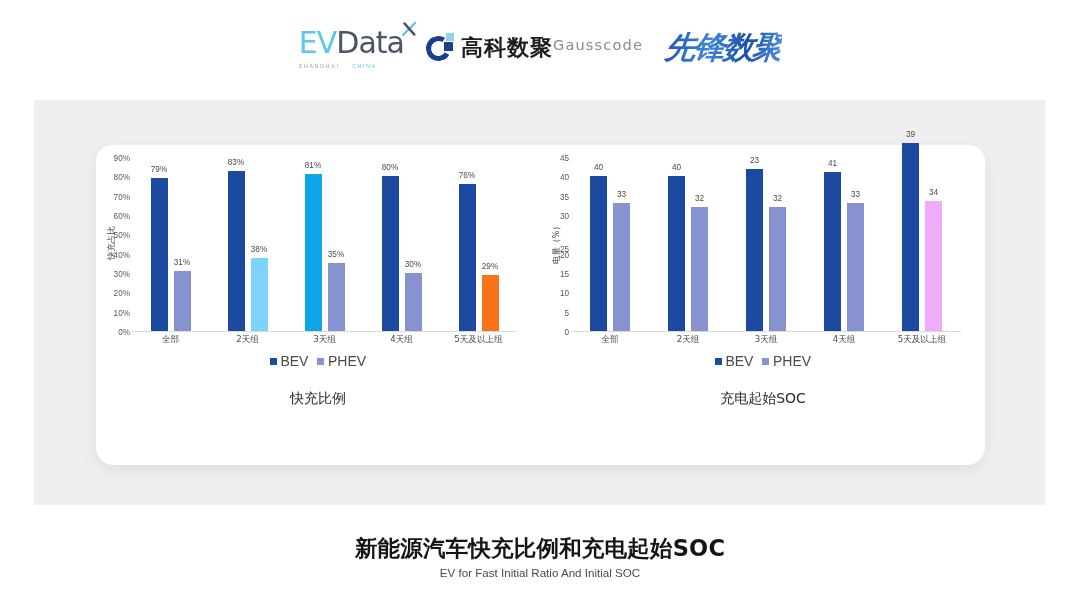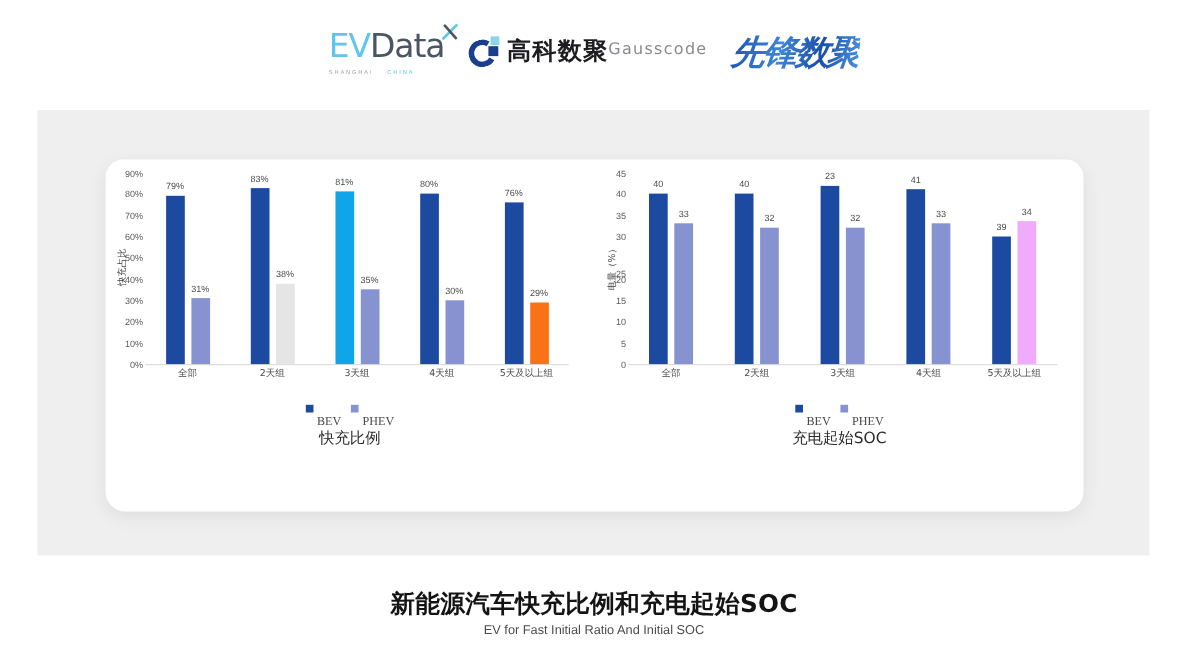--- a/index.html
+++ b/index.html
@@ -145,23 +145,22 @@
 
   .legend {
     position: absolute; top: 208px; width: 100%;
     display: flex; justify-content: center; align-items: center; gap: 9px;
   }
   .legend .item { display: flex; align-items: center; gap: 3.5px; }
   .legend .sw { width: 7px; height: 7px; }
   .legend .sw.bev { background: #1c4aa0; }
   .legend .sw.phev { background: #8793d0; }
   .legend .lb {
-    font-size: 11px; color: #4a4a4a;
-    font-family: Liberation Serif, serif;
-    margin-top: 24px;
+    font-size: 14px; color: #4a4a4a;
+    font-family: Liberation Sans, sans-serif;
   }
 
   .chart-caption {
     position: absolute; top: 245px; width: 100%; text-align: center;
     font-size: 14px; color: #2b2b2b; font-family: "DejaVu Sans", sans-serif;
   }
 
   
   .main-title {
     position: absolute; left: 0; top: 533px; width: 1080px; text-align: center;
@@ -243,21 +242,21 @@
                     <div class="bar phev" style="height: 59.9333px; background: rgb(135, 147, 208);">
                       <span class="vlabel">31%</span>
                     </div>
                   </div>
                 </div>
                 <div class="group">
                   <div class="bars">
                     <div class="bar bev" style="height: 160.467px; background: rgb(28, 74, 160);">
                       <span class="vlabel">83%</span>
                     </div>
-                    <div class="bar phev" style="height: 73.4667px; background: #e5e5e5;">
+                    <div class="bar phev" style="height: 73.4667px; background: #7dd3fc;">
                       <span class="vlabel">38%</span>
                     </div>
                   </div>
                 </div>
                 <div class="group">
                   <div class="bars">
                     <div class="bar bev" style="height: 156.6px; background: #0ea5e9;">
                       <span class="vlabel">81%</span>
                     </div>
                     <div class="bar phev" style="height: 67.6667px; background: rgb(135, 147, 208);">
@@ -362,21 +361,21 @@
                     <div class="bar bev" style="height: 158.533px; background: rgb(28, 74, 160);">
                       <span class="vlabel">41</span>
                     </div>
                     <div class="bar phev" style="height: 127.6px; background: rgb(135, 147, 208);">
                       <span class="vlabel">33</span>
                     </div>
                   </div>
                 </div>
                 <div class="group">
                   <div class="bars">
-                    <div class="bar bev" style="height: 116px; background: rgb(28, 74, 160);">
+                    <div class="bar bev" style="height: 188px; background: rgb(28, 74, 160);">
                       <span class="vlabel">39</span>
                     </div>
                     <div class="bar phev" style="height: 130px; background: #f0abfc; padding-left: 14px;">
                       <span class="vlabel">34</span>
                     </div>
                   </div>
                 </div>
               </div>
             <div class="xlabels" id="xlabels-1">
                 <div class="xl">全部</div>

